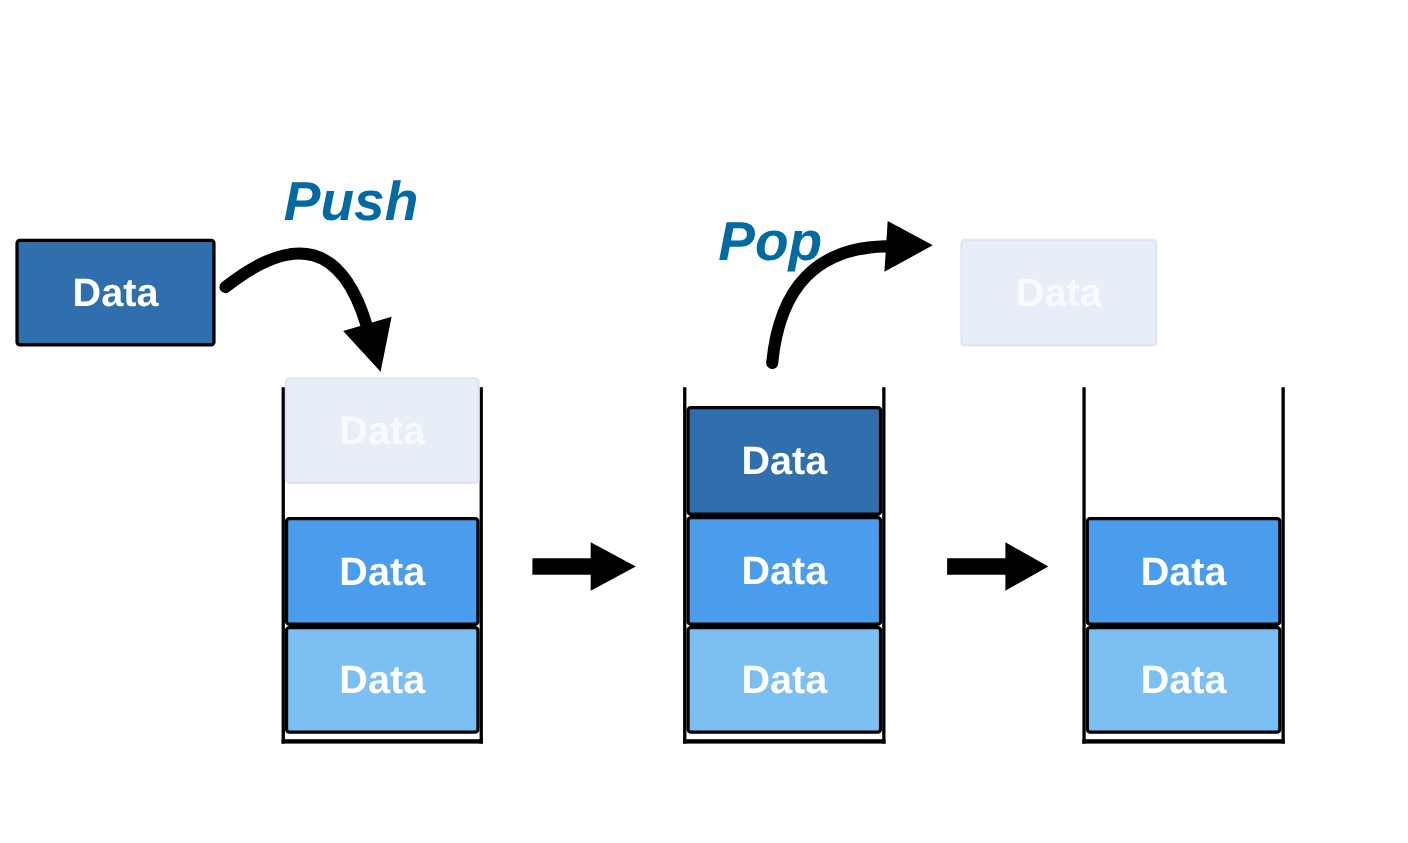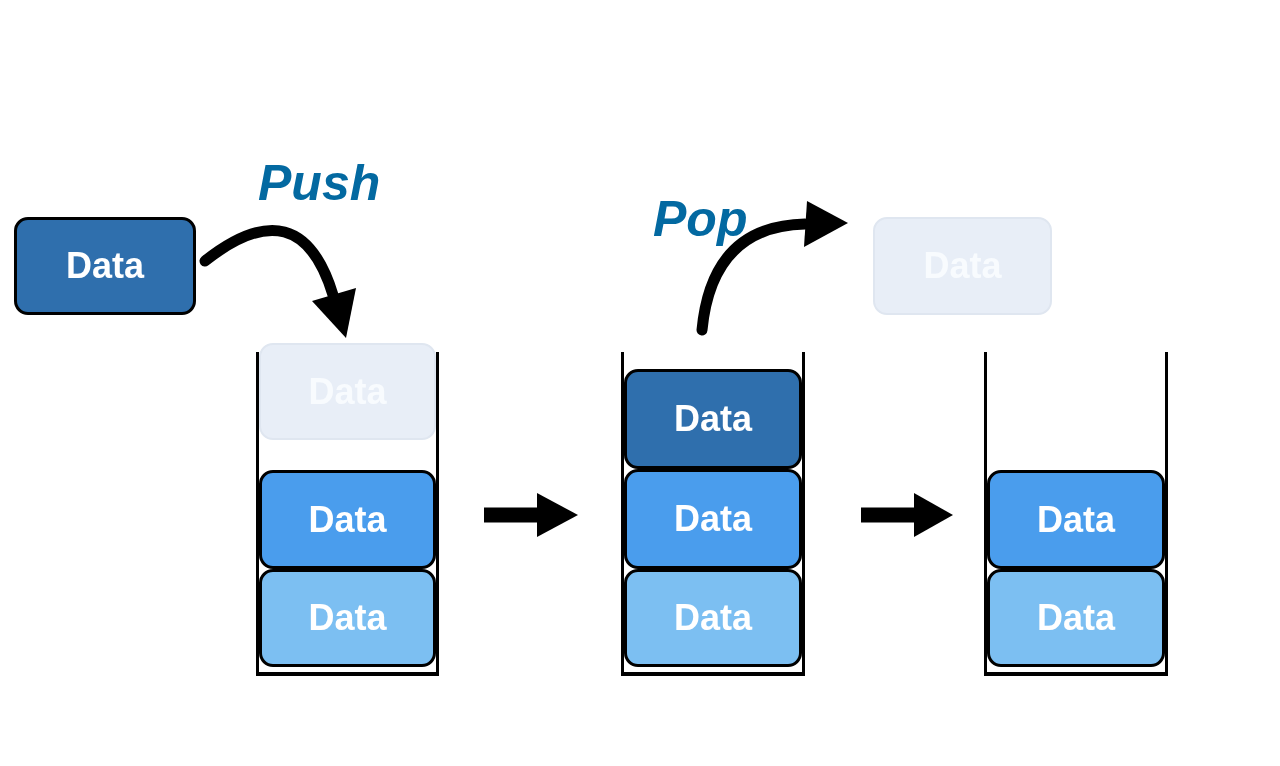--- a/index.html
+++ b/index.html
@@ -23,21 +23,21 @@
     line-height: 1;
     letter-spacing: 0px;
     font-style: italic;
   }
   .op-label.push { left: 258px; top: 158px; }
   .op-label.pop  { left: 653px; top: 158px; margin-top: 36px; }
 
   .data-box {
     position: absolute;
     box-sizing: border-box;
-    border-radius: 14px;
+    border-radius: 4px;
     display: flex;
     align-items: center;
     justify-content: center;
     font-size: 36px;
     font-weight: bold;
     color: #ffffff;
   }
   .data-box.dark   { background: var(--color-dark_blue, #2F6FAD);  border: 3px solid var(--color-outline, #000); }
   .data-box.medium { background: var(--color-medium_blue, #4A9DED); border: 3px solid var(--color-outline, #000); }
   .data-box.light  { background: var(--color-light_blue, #7CBFF2);  border: 3px solid var(--color-outline, #000); }

